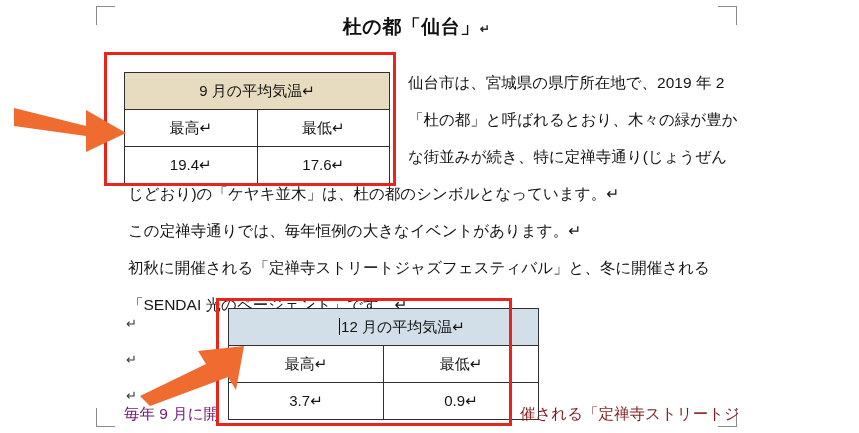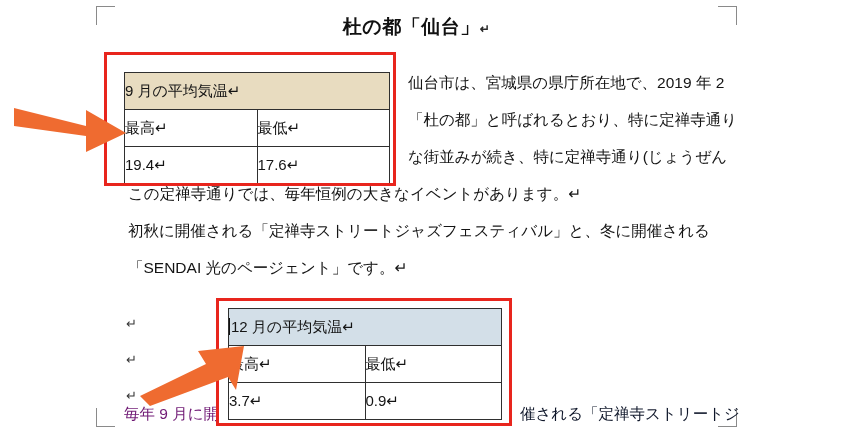--- a/index.html
+++ b/index.html
@@ -67,21 +67,21 @@
   }
 
   
   table.temp-table {
     border-collapse: collapse;
     table-layout: fixed;
     background: #ffffff;
   }
   table.temp-table td {
     border: 1px solid #2f2f2f;
-    text-align: left;
+    text-align: center;
     font-size: 15px;
     color: #141414;
     height: 36px;
     padding: 0;
   }
   td.header-cell-sep {
     background: #e8dcc0;
     font-size: 15px;
   }
   td.header-cell-dec {
@@ -99,21 +99,21 @@
   #table-sep td { width: 132px; }
   #table-sep td.span2 { width: 264px; }
 
   #table-dec {
     position: absolute;
     left: 228px;
     top: 308px;
     width: 272px;
   }
   #table-dec td { width: 136px; }
-  #table-dec td.span2 { width: 272px; }
+  #table-dec td.span2 { width: 272px; padding-left: 37px; }
 
   
   .red-box {
     position: absolute;
     border: 3px solid #e8251d;
     box-sizing: border-box;
     pointer-events: none;
   }
   #red-box-sep { left: 104px; top: 52px; width: 292px; height: 134px; }
   #red-box-dec { left: 216px; top: 298px; width: 296px; height: 128px; }
@@ -135,21 +135,21 @@
     left: 124px;
     top: 404px;
     font-size: 15.5px;
     color: #701a75;
   }
   .bottom-line-right {
     position: absolute;
     left: 520px;
     top: 404px;
     font-size: 15.5px;
-    color: #0f172a;
+    color: #7f1d1d;
   }
   .cursor-caret {
     display: inline-block;
     width: 1px;
     height: 17px;
     background: #111;
     vertical-align: -3px;
     margin-right: 1px;
   }
 </style>
@@ -162,22 +162,23 @@
   <div class="crop-mark crop-tr"></div>
   <div class="crop-mark crop-bl"></div>
   <div class="crop-mark crop-br"></div>
 
   <div class="doc-title">
     <span>杜の都「仙台」</span><span class="pilcrow">↵</span>
   </div>
 
   <div class="body-text">
     <p class="wrap-line">仙台市は、宮城県の県庁所在地で、2019 年 2</p>
-    <p class="wrap-line">「杜の都」と呼ばれるとおり、特に定禅寺通り</p>
+    <p class="wrap-line">「杜の都」と呼ばれるとおり、木々の緑が豊か</p>
     <p class="wrap-line">な街並みが続き、特に定禅寺通り(じょうぜん</p>
+    <p>じどおり)の「ケヤキ並木」は、杜の都のシンボルとなっています。↵</p>
     <p>この定禅寺通りでは、毎年恒例の大きなイベントがあります。↵</p>
     <p>初秋に開催される「定禅寺ストリートジャズフェスティバル」と、冬に開催される</p>
     <p>「SENDAI 光のページェント」です。↵</p>
   </div>
 
   <table class="temp-table" id="table-sep">
     <tbody>
         <tr>
       <td class="header-cell-sep span2" colspan="2">9 月の平均気温↵</td>
     </tr>

